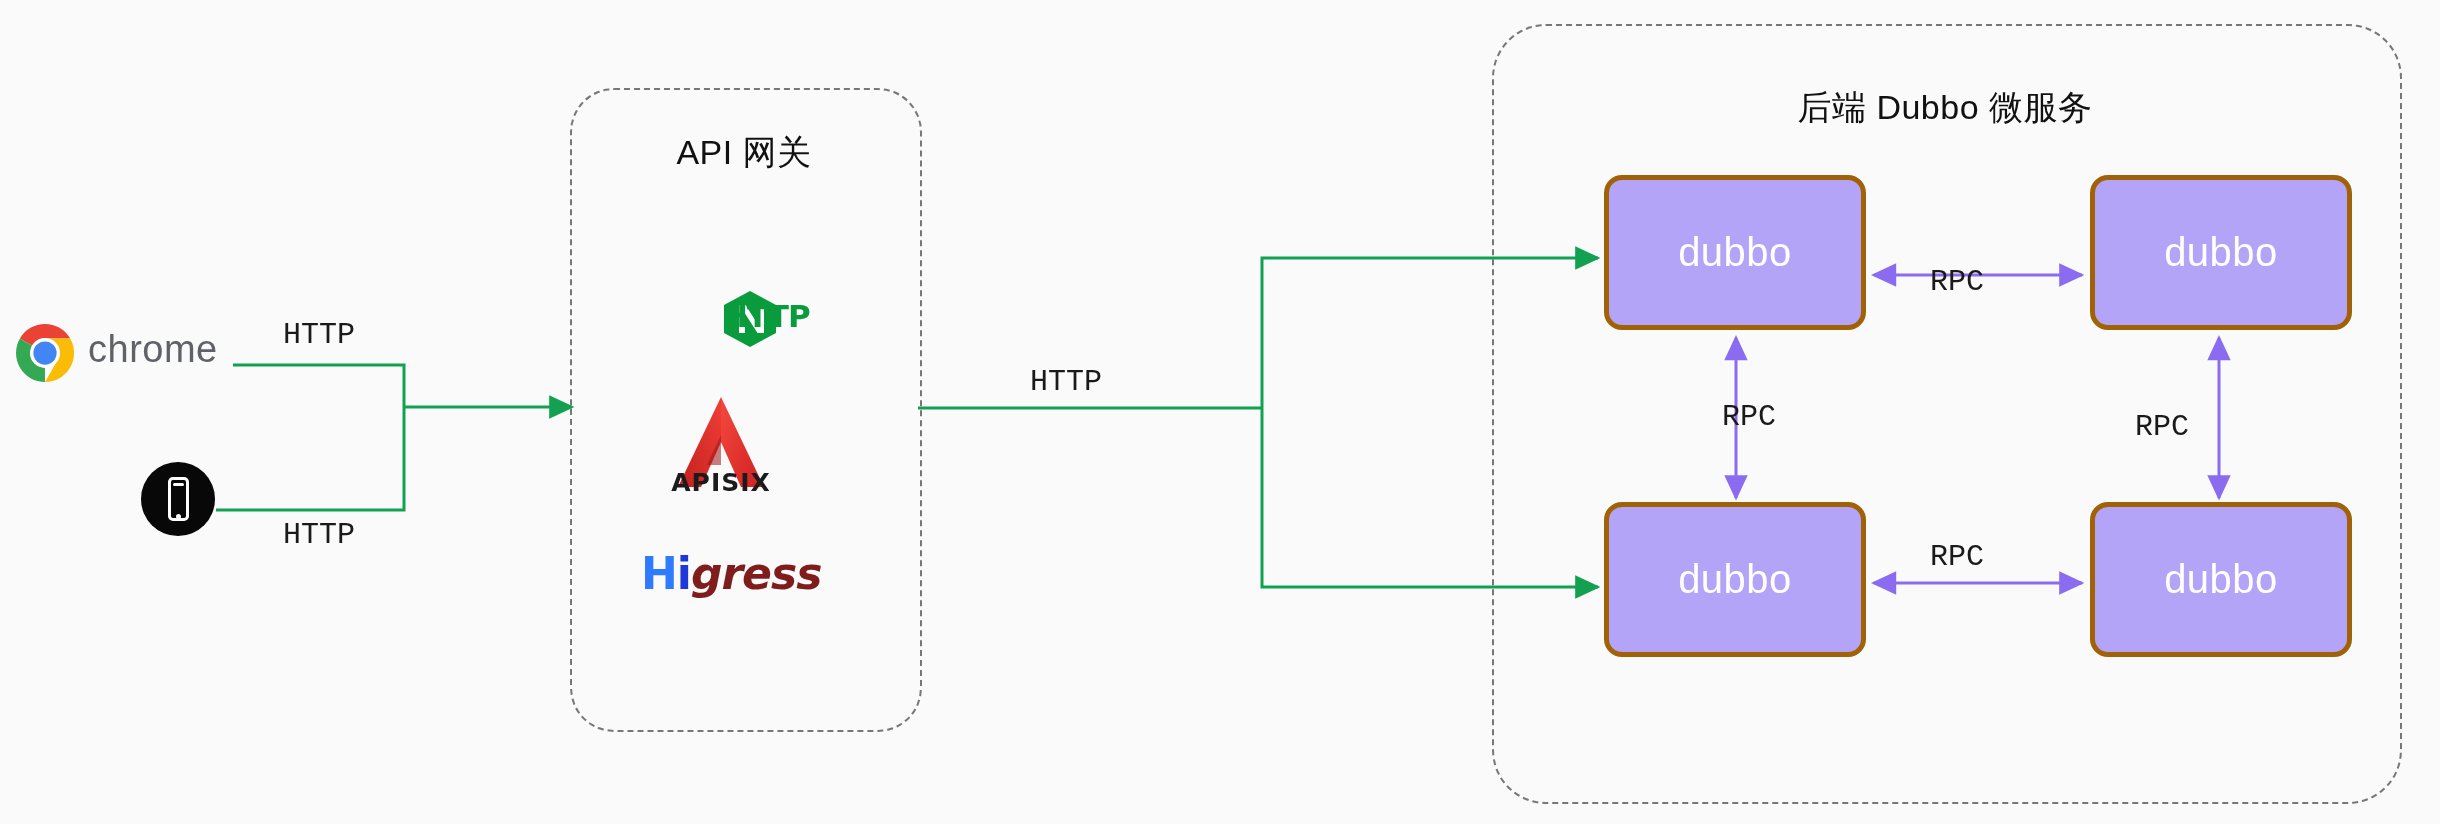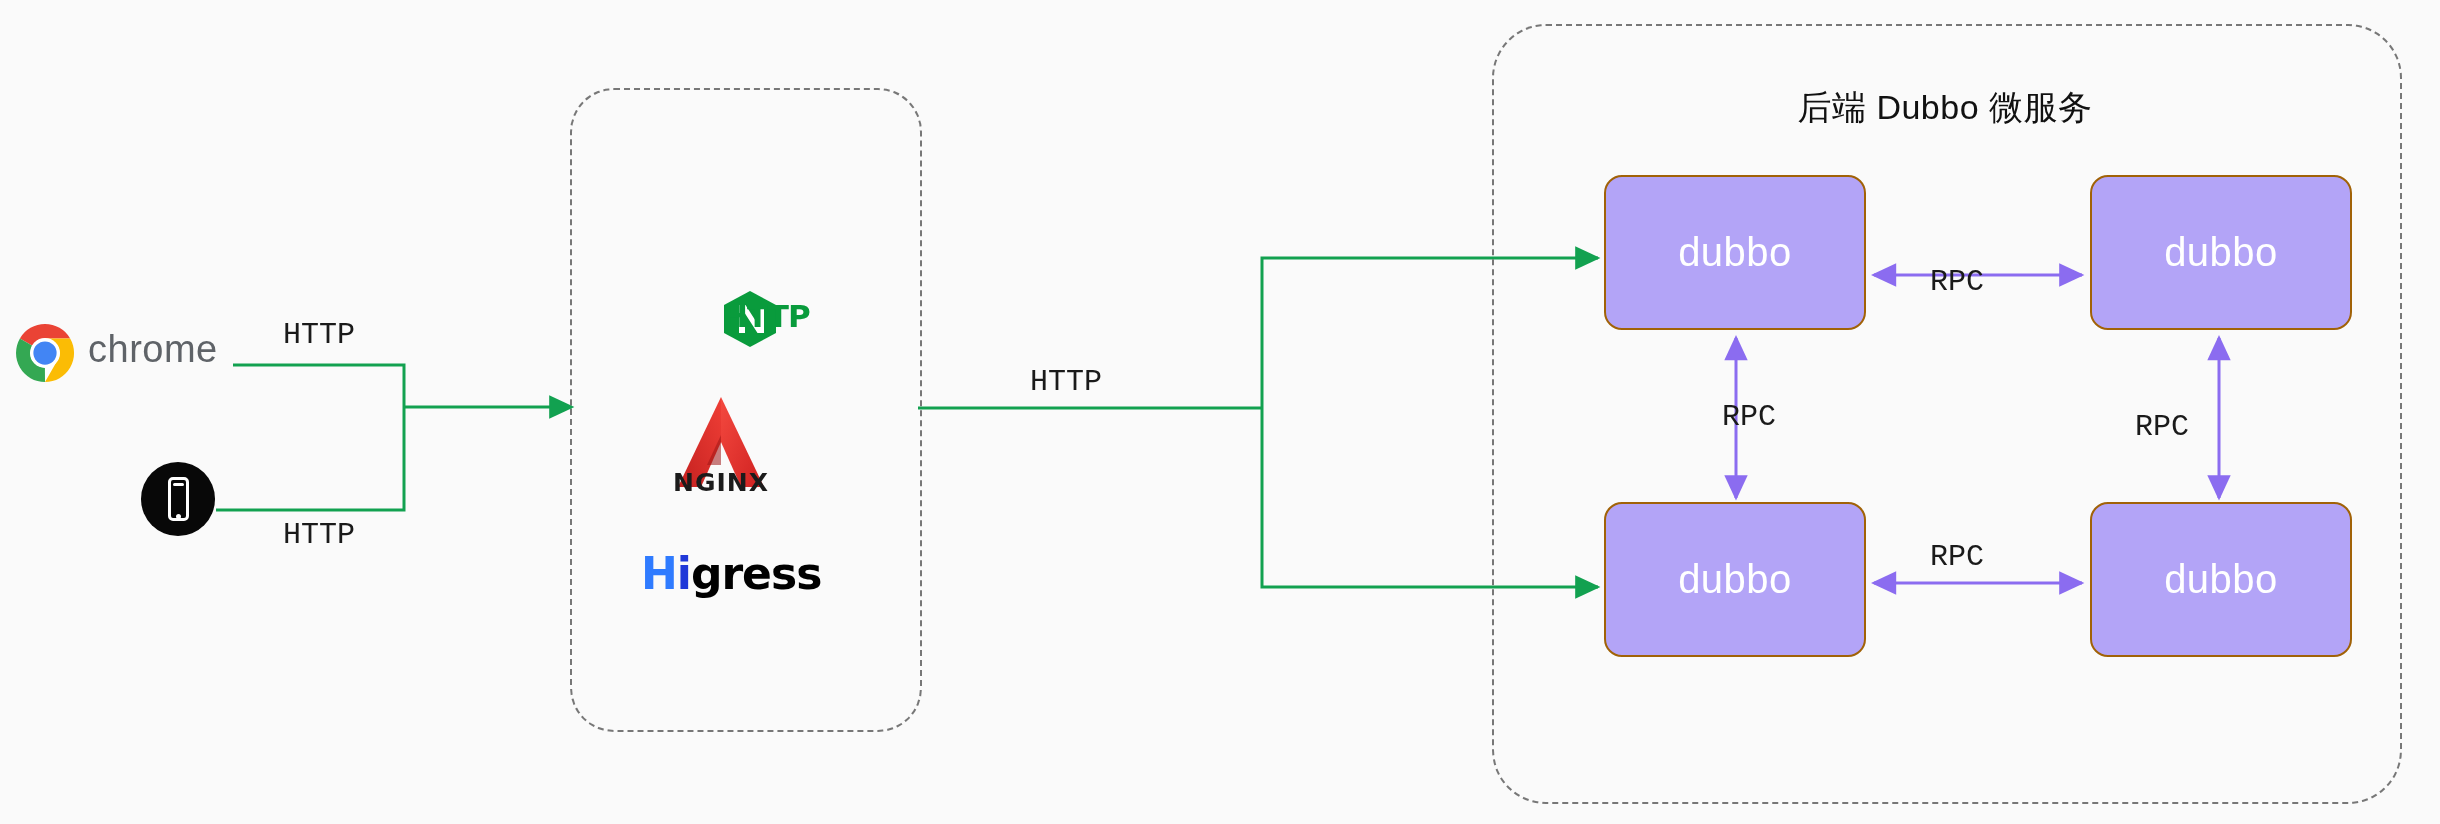--- a/index.html
+++ b/index.html
@@ -30,21 +30,21 @@
     white-space:nowrap;
   }
   #gw-title{left:570px;top:130px;width:348px;}
   #be-title{left:1492px;top:52px;width:906px;margin-top:33px;}
 
   
   .dubbo{
     position:absolute;
     width:262px;height:155px;
     background:#b3a4f7;
-    border:2px solid #a16207;
+    border:5px solid #a16207;
     border-radius:18px;
     box-sizing:border-box;
     display:flex;align-items:center;justify-content:center;
     color:#ffffff;
     font-size:40px;
     letter-spacing:.5px;
   }
   #dubbo-tl{left:1604px;top:175px;}
   #dubbo-tr{left:2090px;top:175px;}
   #dubbo-bl{left:1604px;top:502px;}
@@ -114,21 +114,21 @@
   }
 
   
   #higress-word{
     position:absolute;left:641px;top:548px;
     font-size:44px;font-weight:bold;letter-spacing:-1px;
     font-family:"DejaVu Sans",sans-serif;
   }
   .hi-h{color:#2f7bff;}
   .hi-i{color:#1f38d8;}
-  .hi-rest{color:#000000;}
+  .hi-rest{color:#7f1d1d;font-style:italic;}
 </style>
 </head>
 <body>
 
 <div id="stage">
 
   <svg id="wires" viewBox="0 0 2440 824" width="2440" height="824">
     <defs>
       <marker id="arrow-green" markerWidth="9" markerHeight="9" refX="7.6" refY="4.5" orient="auto" markerUnits="strokeWidth">
         <path d="M0,0.6 L8.4,4.5 L0,8.4 z" fill="#12a150"></path>
@@ -188,20 +188,21 @@
 
   <div id="mobile-node">
     <div class="mobile-circle"></div>
     <div class="phone-body"></div>
     <div class="phone-screen"></div>
     <div class="phone-speaker"></div>
     <div class="phone-home"></div>
   </div>
 
   <div id="gw-box" class="group-box"></div>
+  <div id="gw-title" class="group-title">API 网关</div>
 
   <svg id="nginx-logo" viewBox="0 0 56 58">
     <polygon points="28,1 54,15 54,43 28,57 2,43 2,15" fill="#099b3c"></polygon>
     <path d="M17 43 L17 15 L23.5 15 L36 34.5 L36 15 L42 15 L42 43 L35.5 43 L23 23.5 L23 43 Z" fill="#ffffff"></path>
   </svg>
   <div id="nginx-word">HTTP</div>
 
   <svg id="apisix-logo" viewBox="0 0 122 96">
     <defs>
       <linearGradient id="apx-l" x1="0" y1="1" x2="1" y2="0">
@@ -210,21 +211,21 @@
       </linearGradient>
       <linearGradient id="apx-r" x1="0" y1="0" x2="1" y2="1">
         <stop offset="0" stop-color="#f4493f"></stop>
           <stop offset="1" stop-color="#cf2020"></stop>
       </linearGradient>
     </defs>
     <path d="M61 2 L18 92 L41 92 L61 47 Z" fill="url(#apx-l)"></path>
     <path d="M61 2 L104 92 L81 92 L61 47 Z" fill="url(#apx-r)"></path>
     <path d="M61 40 L47 70 L61 70 Z" fill="#9e1515" opacity="0.55"></path>
   </svg>
-  <div id="apisix-word">NGINX</div>
+  <div id="apisix-word">APISIX</div>
 
   <div id="higress-word">
     <span class="hi-h">H</span><span class="hi-i">i</span><span class="hi-rest">gress</span>
   </div>
 
   <div id="be-box" class="group-box"></div>
   <div id="be-title" class="group-title">后端 Dubbo 微服务</div>
 
   <div id="dubbo-tl" class="dubbo">
     <span>dubbo</span>

